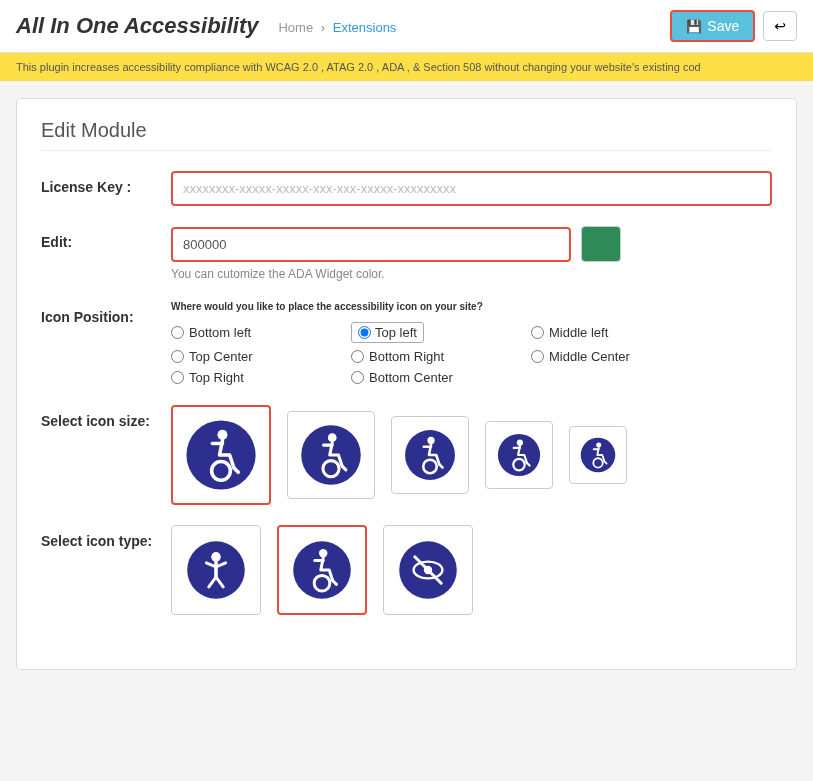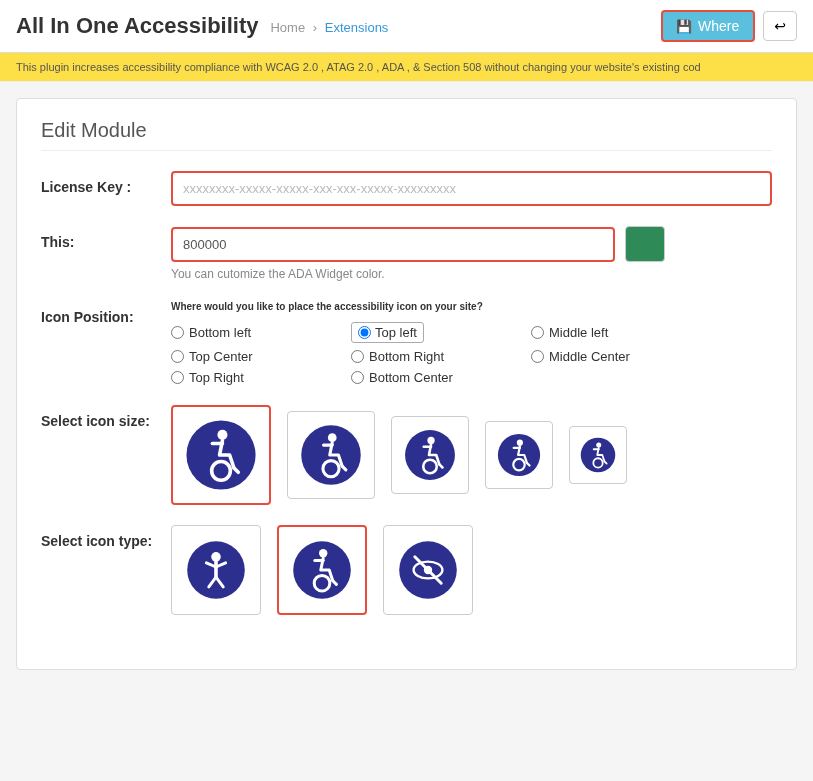--- a/index.html
+++ b/index.html
@@ -23,26 +23,28 @@
 
     .top-bar-left {
       display: flex;
       flex-direction: column;
     }
 
     .app-title {
       font-size: 22px;
       font-weight: bold;
       color: #333;
+      font-style: italic;
     }
 
     .breadcrumb {
       font-size: 13px;
       color: #999;
       margin-top: 2px;
+      margin-left: 8px;
     }
 
     .breadcrumb a {
       color: #3498db;
       text-decoration: none;
     }
 
     .top-bar-right {
       display: flex;
       align-items: center;
@@ -131,21 +133,21 @@
       align-items: center;
       gap: 10px;
     }
 
     .color-input {
       padding: 8px 10px;
       border: 2px solid #e74c3c;
       border-radius: 4px;
       font-size: 13px;
       color: #555;
-      width: 444px;
+      width: 400px;
       outline: none;
     }
 
     .color-swatch {
       width: 40px;
       height: 36px;
       background: #2e8b57;
       border: 1px solid #ccc;
       border-radius: 4px;
       cursor: pointer;
@@ -256,21 +258,21 @@
       <span class="breadcrumb">
         <span style="color:#999;cursor:pointer;">Home</span>
         <span style="margin:0 4px;">›</span>
         <a href="#">Extensions</a>
       </span>
     </div>
   </div>
   <div class="top-bar-right">
     <button class="save-btn">
       <span style="font-size:13px;">💾</span>
-      <span>Where</span>
+      <span>Save</span>
     </button>
     <button class="back-btn">
       <span>↩</span>
     </button>
   </div>
 </div>
 
 <div class="subtitle">
   <span>This plugin increases accessibility compliance with WCAG 2.0 , ATAG 2.0 , ADA , &amp; Section 508 without changing your website's existing cod</span>
 </div>
@@ -280,21 +282,21 @@
     <div class="card-title">Edit Module</div>
 
     <div class="form-row">
       <div class="form-label">License Key :</div>
       <div class="form-field">
         <input class="license-input" type="text" value="xxxxxxxx-xxxxx-xxxxx-xxx-xxx-xxxxx-xxxxxxxxx" style="color: rgb(187, 187, 187);" placeholder="xxxxxxxx-xxxxx-xxxxx-xxx-xxx-xxxxx-xxxxxxxxx">
       </div>
     </div>
 
     <div class="form-row">
-      <div class="form-label">This:</div>
+      <div class="form-label">Edit:</div>
       <div class="form-field">
         <div class="color-row">
           <input class="color-input" type="text" value="800000" style="">
           <div class="color-swatch" style="background:#2e8b57;"></div>
         </div>
         <div class="color-hint">You can cutomize the ADA Widget color.</div>
       </div>
     </div>
 
     <div class="form-row">

